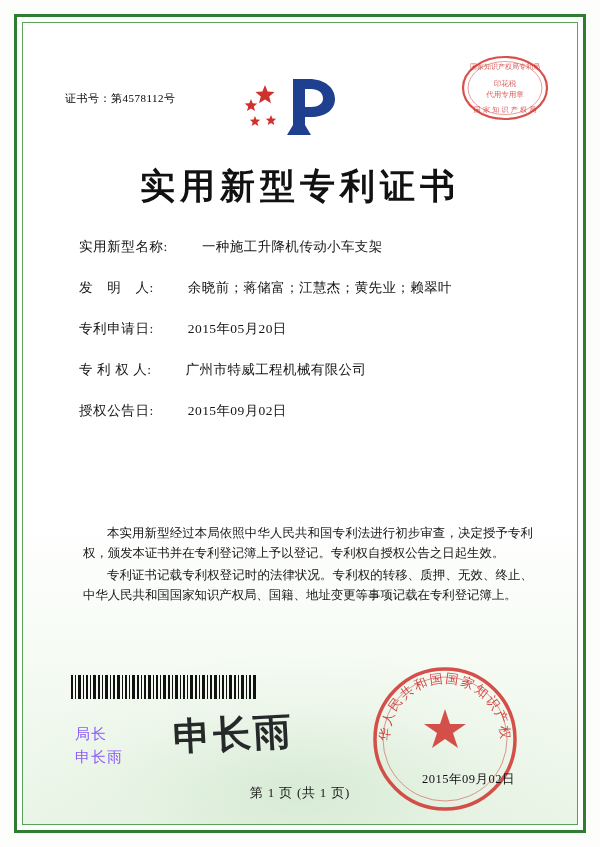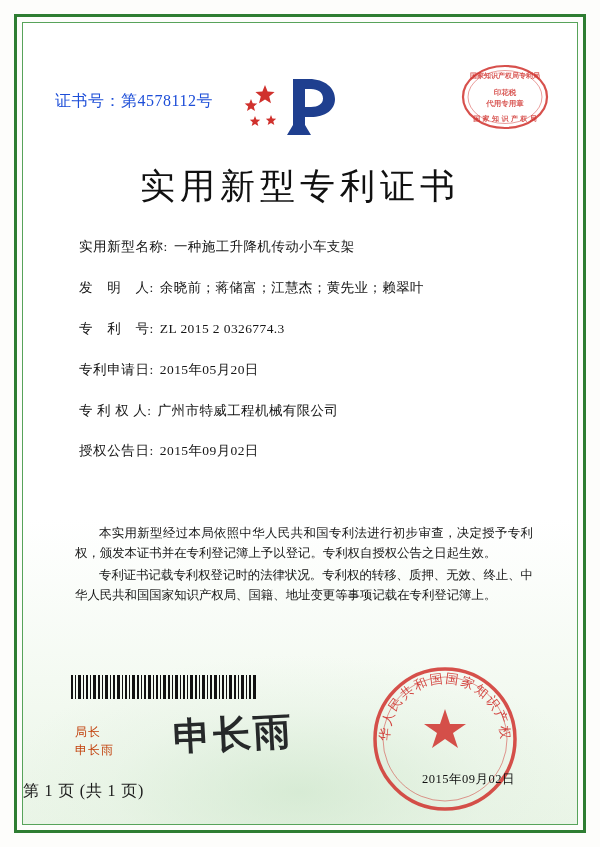--- a/index.html
+++ b/index.html
@@ -43,69 +43,69 @@
   }
   .content {
     position: absolute;
     left: 23px; right: 23px; top: 23px; bottom: 23px;
     overflow: hidden;
   }
 
   
   .cert-no {
     position: absolute;
-    left: 32px;
+    left: 42px;
     top: 68px;
-    font-size: 16px;
-    color: #1d4ed8;
+    font-size: 11px;
+    color: #000000;
     letter-spacing: 0.5px;
     white-space: nowrap;
   }
   .logo {
     position: absolute;
     left: 50%;
     top: 48px;
     transform: translateX(-50%);
     width: 150px;
     height: 72px;
   }
   .seal-top {
     position: absolute;
     right: 26px;
-    top: 38px;
+    top: 29px;
     width: 92px;
     height: 72px;
-    font-weight: bold;
   }
 
   .doc-title {
     position: absolute;
     top: 140px;
     left: 0; right: 0;
     text-align: center;
     font-family: "DejaVu Serif", serif;
-    font-weight: normal;
+    font-weight: bold;
     font-size: 35px;
     letter-spacing: 5px;
     color: #111111;
   }
 
   .fields {
     position: absolute;
     left: 56px;
     right: 40px;
     top: 215px;
   }
   .field-row {
     display: flex;
     align-items: baseline;
     margin-bottom: 22px;
     font-size: 13.5px;
     color: #151515;
     line-height: 1.4;
+    gap: 28px;
   }
   .field-label {
     white-space: nowrap;
     letter-spacing: 0.6px;
   }
   .field-value {
     margin-left: 6px;
     letter-spacing: 0.4px;
   }
 
@@ -113,38 +113,38 @@
     position: absolute;
     left: 52px;
     right: 44px;
     top: 500px;
     font-size: 12.4px;
     line-height: 1.62;
     color: #141414;
     text-align: justify;
   }
   .body-text p {
-    margin: 0 0 2px 0;
+    margin: 0 0 2px 8px;
     text-indent: 24px;
   }
 
   .barcode {
     position: absolute;
     left: 48px;
     top: 652px;
     width: 185px;
     height: 24px;
   }
 
   .signature-block {
     position: absolute;
     left: 52px;
     top: 700px;
-    font-size: 12px;
-    color: #c2410c;
+    font-size: 15px;
+    color: #8b5cf6;
     line-height: 1.5;
     letter-spacing: 1px;
   }
   .handwriting {
     position: absolute;
     left: 150px;
     top: 686px;
     font-family: "DejaVu Serif", serif;
     font-size: 38px;
     font-weight: bold;
@@ -167,21 +167,22 @@
     top: 748px;
     font-size: 12.5px;
     color: #111;
     letter-spacing: 0.5px;
   }
 
   .page-footer {
     position: absolute;
     left: 0; right: 0;
     bottom: 22px;
-    font-size: 16px;
+    text-align: center;
+    font-size: 13px;
     color: #1a1a1a;
     letter-spacing: 0.8px;
   }
 </style>
 </head>
 <body>
 
 <div class="page">
   <div class="paper-tint"></div>
   <div class="border-outer"></div>
@@ -220,24 +221,20 @@
     <div class="doc-title">实用新型专利证书</div>
 
     <div class="fields">
       <div class="field-row">
         <span class="field-label">实用新型名称:</span>
         <span class="field-value">一种施工升降机传动小车支架</span>
       </div>
       <div class="field-row">
         <span class="field-label">发　明　人:</span>
         <span class="field-value">余晓前；蒋储富；江慧杰；黄先业；赖翠叶</span>
-      </div>
-      <div class="field-row">
-        <span class="field-label">专　利　号:</span>
-        <span class="field-value">ZL 2015 2 0326774.3</span>
       </div>
       <div class="field-row">
         <span class="field-label">专利申请日:</span>
         <span class="field-value">2015年05月20日</span>
       </div>
       <div class="field-row">
         <span class="field-label">专 利 权 人:</span>
         <span class="field-value">广州市特威工程机械有限公司</span>
       </div>
       <div class="field-row">

